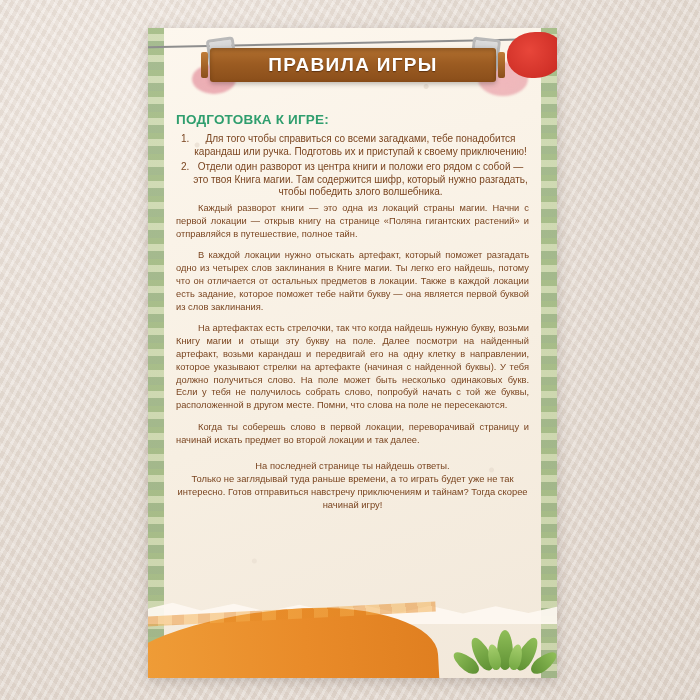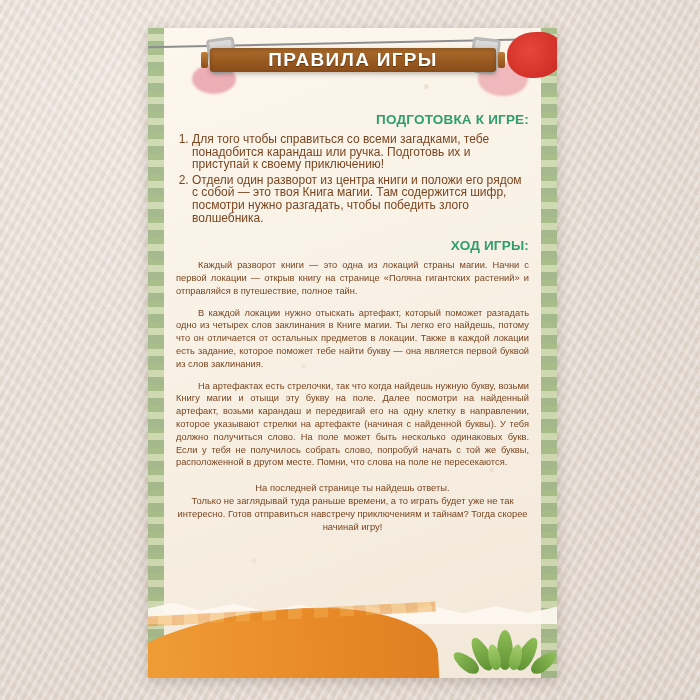--- a/index.html
+++ b/index.html
@@ -122,21 +122,21 @@
     border-radius: 4px 4px 8px 8px;
     background: linear-gradient(180deg, #dcdcdc, #b0b0b0);
   }
   .clip.l { left: 60px; transform: rotate(-8deg); }
   .clip.r { right: 58px; transform: rotate(7deg); }
   .wood-banner {
     position: absolute;
     left: 62px;
     top: 20px;
     width: 286px;
-    height: 24px;
+    height: 34px;
     background: linear-gradient(180deg, #b2702f 0%, #9c5c22 45%, #8a4e1a 100%);
     border-radius: 3px;
     box-shadow: 0 2px 4px rgba(60,35,10,0.35) inset, 0 2px 5px rgba(0,0,0,0.25);
     display: flex;
     align-items: center;
     justify-content: center;
   }
   .wood-banner:before, .wood-banner:after {
     content: "";
     position: absolute;
@@ -159,37 +159,38 @@
   .content {
     position: absolute;
     left: 28px;
     top: 84px;
     width: 353px;
   }
   .section-heading {
     color: #2f9e6e;
     font-size: 13.5px;
     font-weight: bold;
-    text-align: right;
+    text-align: left;
     margin: 0 0 6px 0;
     letter-spacing: .2px;
   }
   .section-heading.second {
     margin-top: 14px;
   }
   ol.prep-list {
     margin: 0;
     padding: 0 0 0 16px;
     list-style: decimal;
   }
   ol.prep-list li {
     color: #7a4520;
-    font-size: 12px;
+    font-size: 10px;
     line-height: 12.6px;
     margin-bottom: 3px;
+    text-align: center;
   }
   p.para {
     color: #7a4520;
     font-size: 9.3px;
     line-height: 12.8px;
     margin: 0 0 9px 0;
     text-align: justify;
     text-indent: 22px;
   }
   p.para.first { margin-top: 2px; }
@@ -269,27 +270,27 @@
       <div class="clip r"></div>
       <div class="wood-banner">
         <span class="banner-title">ПРАВИЛА ИГРЫ</span>
       </div>
     </div>
 
     <div class="content">
       <h2 class="section-heading">ПОДГОТОВКА К ИГРЕ:</h2>
       <ol class="prep-list">
         <li>Для того чтобы справиться со всеми загадками, тебе понадобится карандаш или ручка. Подготовь их и приступай к своему приключению!</li>
-        <li>Отдели один разворот из центра книги и положи его рядом с собой — это твоя Книга магии. Там содержится шифр, посмотри нужно разгадать, чтобы победить злого волшебника.</li>
+        <li>Отдели один разворот из центра книги и положи его рядом с собой — это твоя Книга магии. Там содержится шифр, который нужно разгадать, чтобы победить злого волшебника.</li>
       </ol>
 
-      <h2 class="section-heading second">ХОД ИГРЫ:</h2>
       <p class="para first">Каждый разворот книги — это одна из локаций страны магии. Начни с первой локации — открыв книгу на странице «Поляна гигантских растений» и отправляйся в путешествие, полное тайн.</p>
       <p class="para">В каждой локации нужно отыскать артефакт, который поможет разгадать одно из четырех слов заклинания в Книге магии. Ты легко его найдешь, потому что он отличается от остальных предметов в локации. Также в каждой локации есть задание, которое поможет тебе найти букву — она является первой буквой из слов заклинания.</p>
       <p class="para">На артефактах есть стрелочки, так что когда найдешь нужную букву, возьми Книгу магии и отыщи эту букву на поле. Далее посмотри на найденный артефакт, возьми карандаш и передвигай его на одну клетку в направлении, которое указывают стрелки на артефакте (начиная с найденной буквы). У тебя должно получиться слово. На поле может быть несколько одинаковых букв. Если у тебя не получилось собрать слово, попробуй начать с той же буквы, расположенной в другом месте. Помни, что слова на поле не пересекаются.</p>
+      <p class="para">Когда ты соберешь слово в первой локации, переворачивай страницу и начинай искать предмет во второй локации и так далее.</p>
 
       <div class="closing">
         <span class="l1">На последней странице ты найдешь ответы.</span>
         <span>Только не заглядывай туда раньше времени, а то играть будет уже не так интересно. Готов отправиться навстречу приключениям и тайнам? Тогда скорее начинай игру!</span>
       </div>
     </div>
 
     <div class="card-bottom-deco">
       <div class="paper-tear"></div>
       <div class="orange-swoosh"></div>

